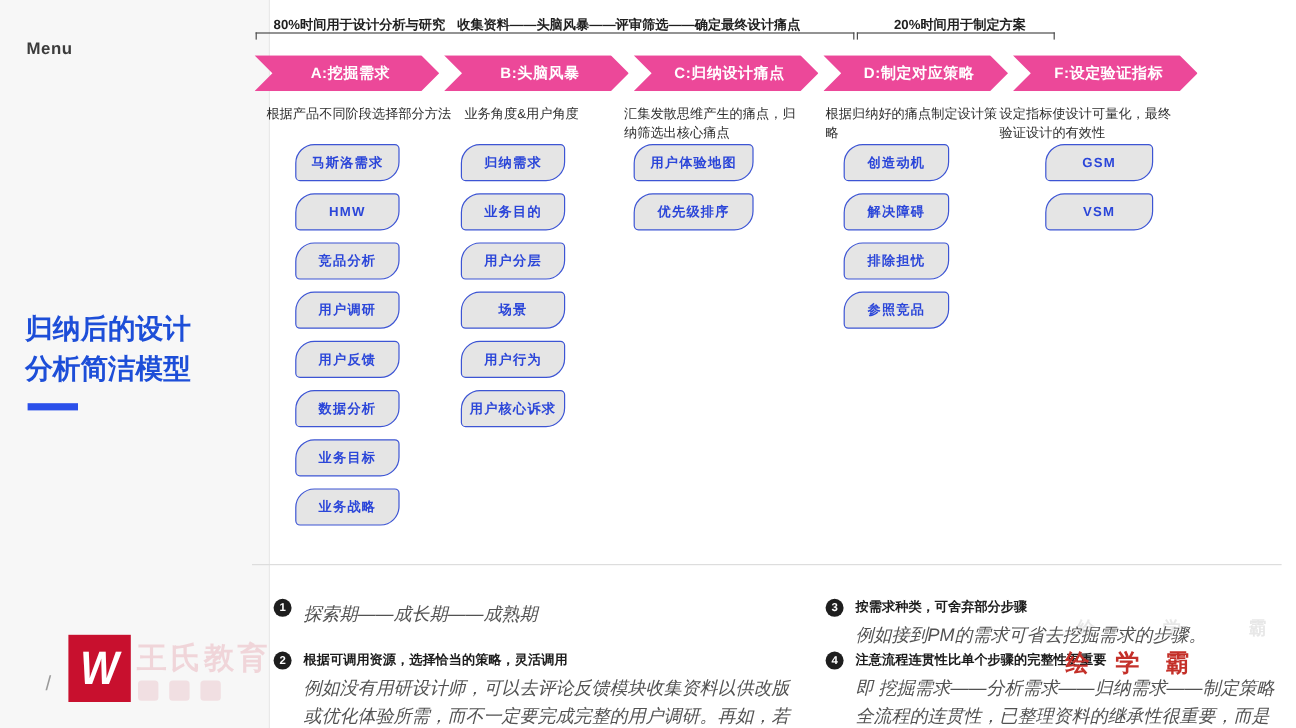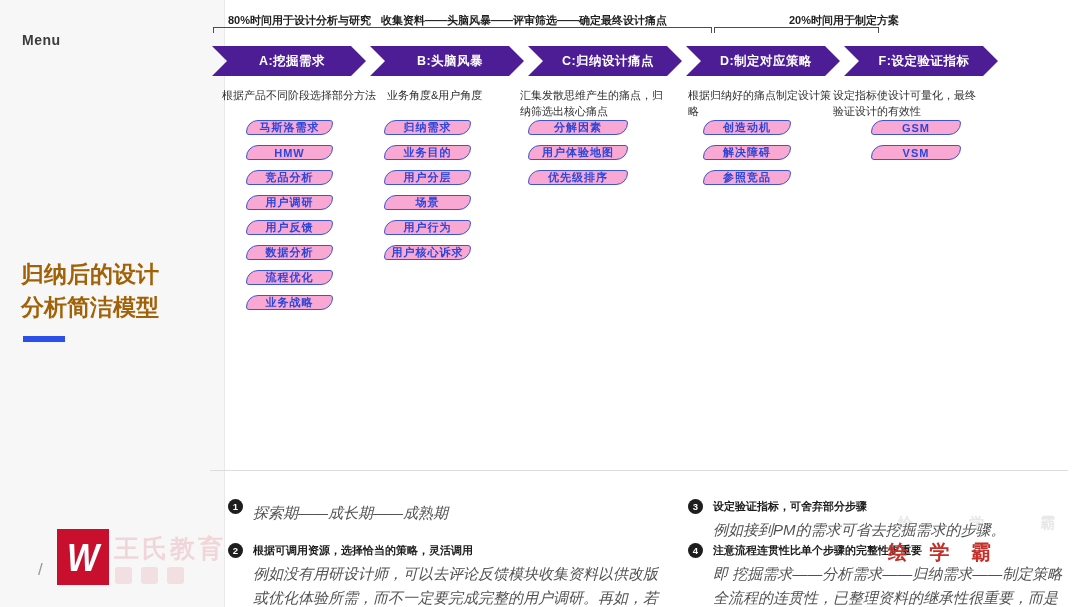--- a/index.html
+++ b/index.html
@@ -1,47 +1,47 @@
 <!DOCTYPE html>
 <html><head>
 <meta charset="utf-8">
 <style>
   html,body{margin:0;padding:0;background:#ffffff;}
   .canvas{position:relative;width:1080px;height:607px;background:#ffffff;overflow:hidden;
           font-family:"Liberation Sans","DejaVu Sans",sans-serif;}
   
   .sidebar{position:absolute;left:0;top:0;width:188px;height:607px;background:#f7f7f7;border-right:1px solid #e9e9e9;padding-left:36px;}
   .menu{position:absolute;left:22px;top:32px;font-size:14px;font-weight:bold;color:#3c3c3c;letter-spacing:.5px;}
-  .title{position:absolute;left:21px;top:258px;margin:0;font-size:23px;line-height:1.45;font-weight:bold;color:#a16207;}
+  .title{position:absolute;left:21px;top:258px;margin:0;font-size:23px;line-height:1.45;font-weight:bold;color:#1d4ed8;}
   .title-underline{position:absolute;left:23px;top:336px;width:42px;height:6px;background:#2b50ea;}
   .page-slash{position:absolute;left:38px;top:560px;font-size:17px;color:#9a9a9a;}
   .logo{position:absolute;left:57px;top:529px;width:52px;height:56px;background:#c8102e;display:flex;align-items:center;justify-content:center;}
   .logo-w{color:#ffffff;font-size:34px;font-weight:bold;font-style:italic;transform:scaleY(1.15);line-height:1;}
   .brand-text{position:absolute;left:114px;top:532px;font-size:25px;font-weight:bold;color:#c8102e;opacity:.14;letter-spacing:3px;white-space:nowrap;}
   .brand-blocks{position:absolute;left:115px;top:567px;display:flex;gap:9px;}
   .brand-blocks i{display:block;width:17px;height:17px;background:#c8102e;opacity:.10;border-radius:3px;}
   
   .hlabel{position:absolute;top:13px;font-size:11px;font-weight:bold;color:#1f1f1f;white-space:nowrap;}
-  .hl-1{left:228px;} .hl-2{left:381px;} .hl-3{left:745px;margin-left:44px;}
+  .hl-1{left:228px;} .hl-2{left:381px;} .hl-3{left:745px;}
   .bracket{position:absolute;top:27px;height:5px;border-top:1.5px solid #4d4d4d;border-left:1.5px solid #4d4d4d;border-right:1.5px solid #4d4d4d;}
   .bracket1{left:213px;width:497px;} .bracket2{left:714px;width:163px;}
   
   .arrows{position:absolute;left:212px;top:46px;width:786px;height:30px;display:flex;gap:4px;}
-  .arrow{flex:1;background:#4c1d95;display:flex;align-items:center;justify-content:center;
+  .arrow{flex:1;background:#ec4899;display:flex;align-items:center;justify-content:center;
          clip-path:polygon(0% 0%,calc(100% - 15px) 0%,100% 50%,calc(100% - 15px) 100%,0% 100%,15px 50%);}
   .arrow span{color:#ffffff;font-size:12.5px;font-weight:bold;letter-spacing:.5px;padding-left:6px;}
   
   .stage-sub{position:absolute;top:88px;font-size:11px;color:#2e2e2e;line-height:1.45;}
   .sub-0{left:222px;width:158px;} .sub-1{left:387px;width:140px;} .sub-2{left:520px;width:152px;}
   .sub-3{left:688px;width:152px;} .sub-4{left:833px;width:152px;}
   .stage-col{position:absolute;top:120px;}
   .col-0{left:246px;width:87px;} .col-1{left:384px;width:87px;} .col-2{left:528px;width:100px;}
   .col-3{left:703px;width:88px;} .col-4{left:871px;width:90px;}
-  .mbox{box-sizing:border-box;height:15px;margin-bottom:10px;border:1.5px solid #3d55d4;border-radius:16px 4px 16px 4px;
-        background:#f9a8d4;color:#2b46d9;font-size:11px;font-weight:bold;letter-spacing:1px;
+  .mbox{box-sizing:border-box;height:31px;margin-bottom:10px;border:1.5px solid #3d55d4;border-radius:16px 4px 16px 4px;
+        background:#e5e5e5;color:#2b46d9;font-size:11px;font-weight:bold;letter-spacing:1px;
         display:flex;align-items:center;justify-content:center;white-space:nowrap;}
   
   .divider{position:absolute;left:210px;top:470px;width:858px;height:0;border-top:1px solid #dddddd;}
   .note{position:absolute;display:flex;gap:10px;}
   .note-0{left:228px;top:498px;width:440px;} .note-1{left:228px;top:542px;width:440px;}
   .note-2{left:688px;top:498px;width:378px;} .note-3{left:688px;top:542px;width:378px;}
   .note-num{flex:none;width:15px;height:15px;border-radius:50%;background:#1e1e1e;color:#ffffff;
             font-size:9.5px;font-weight:bold;display:flex;align-items:center;justify-content:center;margin-top:1px;}
   .note-title{font-size:11px;font-weight:bold;color:#1c1c1c;line-height:1.5;}
   .note-body{font-size:15px;color:#525252;line-height:1.6;margin-top:3px;font-style:italic;}
@@ -96,42 +96,42 @@
 
   <div id="stageLayer">
       <div class="stage-sub sub-0">根据产品不同阶段选择部分方法</div>
       <div class="stage-col col-0">
         <div class="mbox">马斯洛需求</div>
         <div class="mbox">HMW</div>
         <div class="mbox">竞品分析</div>
         <div class="mbox">用户调研</div>
         <div class="mbox">用户反馈</div>
         <div class="mbox">数据分析</div>
-        <div class="mbox">流程优化</div>
+        <div class="mbox">业务目标</div>
         <div class="mbox">业务战略</div>
       </div>
       <div class="stage-sub sub-1">业务角度&amp;用户角度</div>
       <div class="stage-col col-1">
         <div class="mbox">归纳需求</div>
         <div class="mbox">业务目的</div>
         <div class="mbox">用户分层</div>
         <div class="mbox">场景</div>
         <div class="mbox">用户行为</div>
         <div class="mbox">用户核心诉求</div>
       </div>
       <div class="stage-sub sub-2">汇集发散思维产生的痛点，归纳筛选出核心痛点</div>
       <div class="stage-col col-2">
-        <div class="mbox">分解因素</div>
         <div class="mbox">用户体验地图</div>
         <div class="mbox">优先级排序</div>
       </div>
       <div class="stage-sub sub-3">根据归纳好的痛点制定设计策略</div>
       <div class="stage-col col-3">
         <div class="mbox">创造动机</div>
         <div class="mbox">解决障碍</div>
+        <div class="mbox">排除担忧</div>
         <div class="mbox">参照竞品</div>
       </div>
       <div class="stage-sub sub-4">设定指标使设计可量化，最终验证设计的有效性</div>
       <div class="stage-col col-4">
         <div class="mbox">GSM</div>
         <div class="mbox">VSM</div>
       </div>
     </div>
 
   <div class="divider"></div>
@@ -146,21 +146,21 @@
       <div class="note note-1">
         <div class="note-num">2</div>
         <div>
           <div class="note-title">根据可调用资源，选择恰当的策略，灵活调用</div>
           <div class="note-body">例如没有用研设计师，可以去评论反馈模块收集资料以供改版或优化体验所需，而不一定要完成完整的用户调研。再如，若产品未上线，没有反馈数据可用时，可以去研究竞品的评论以发现设计机会点。</div>
         </div>
       </div>
       <div class="note note-2">
         <div class="note-num">3</div>
         <div>
-          <div class="note-title">设定验证指标，可舍弃部分步骤</div>
+          <div class="note-title">按需求种类，可舍弃部分步骤</div>
           <div class="note-body">例如接到PM的需求可省去挖掘需求的步骤。</div>
         </div>
       </div>
       <div class="note note-3">
         <div class="note-num">4</div>
         <div>
           <div class="note-title">注意流程连贯性比单个步骤的完整性更重要</div>
           <div class="note-body">即 挖掘需求——分析需求——归纳需求——制定策略全流程的连贯性，已整理资料的继承性很重要，而是否完整地完成了挖掘需求中的所有方法是次要的。</div>
         </div>
       </div>

